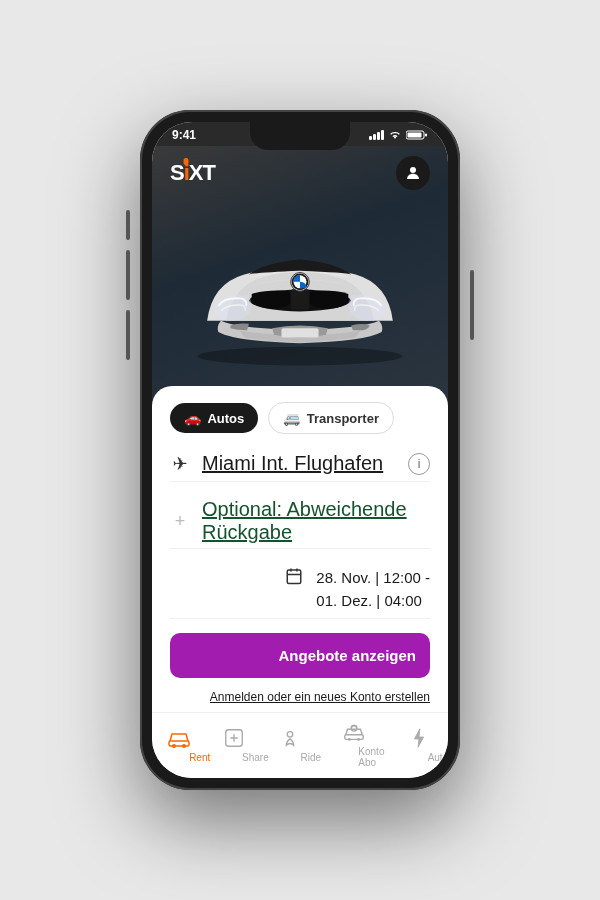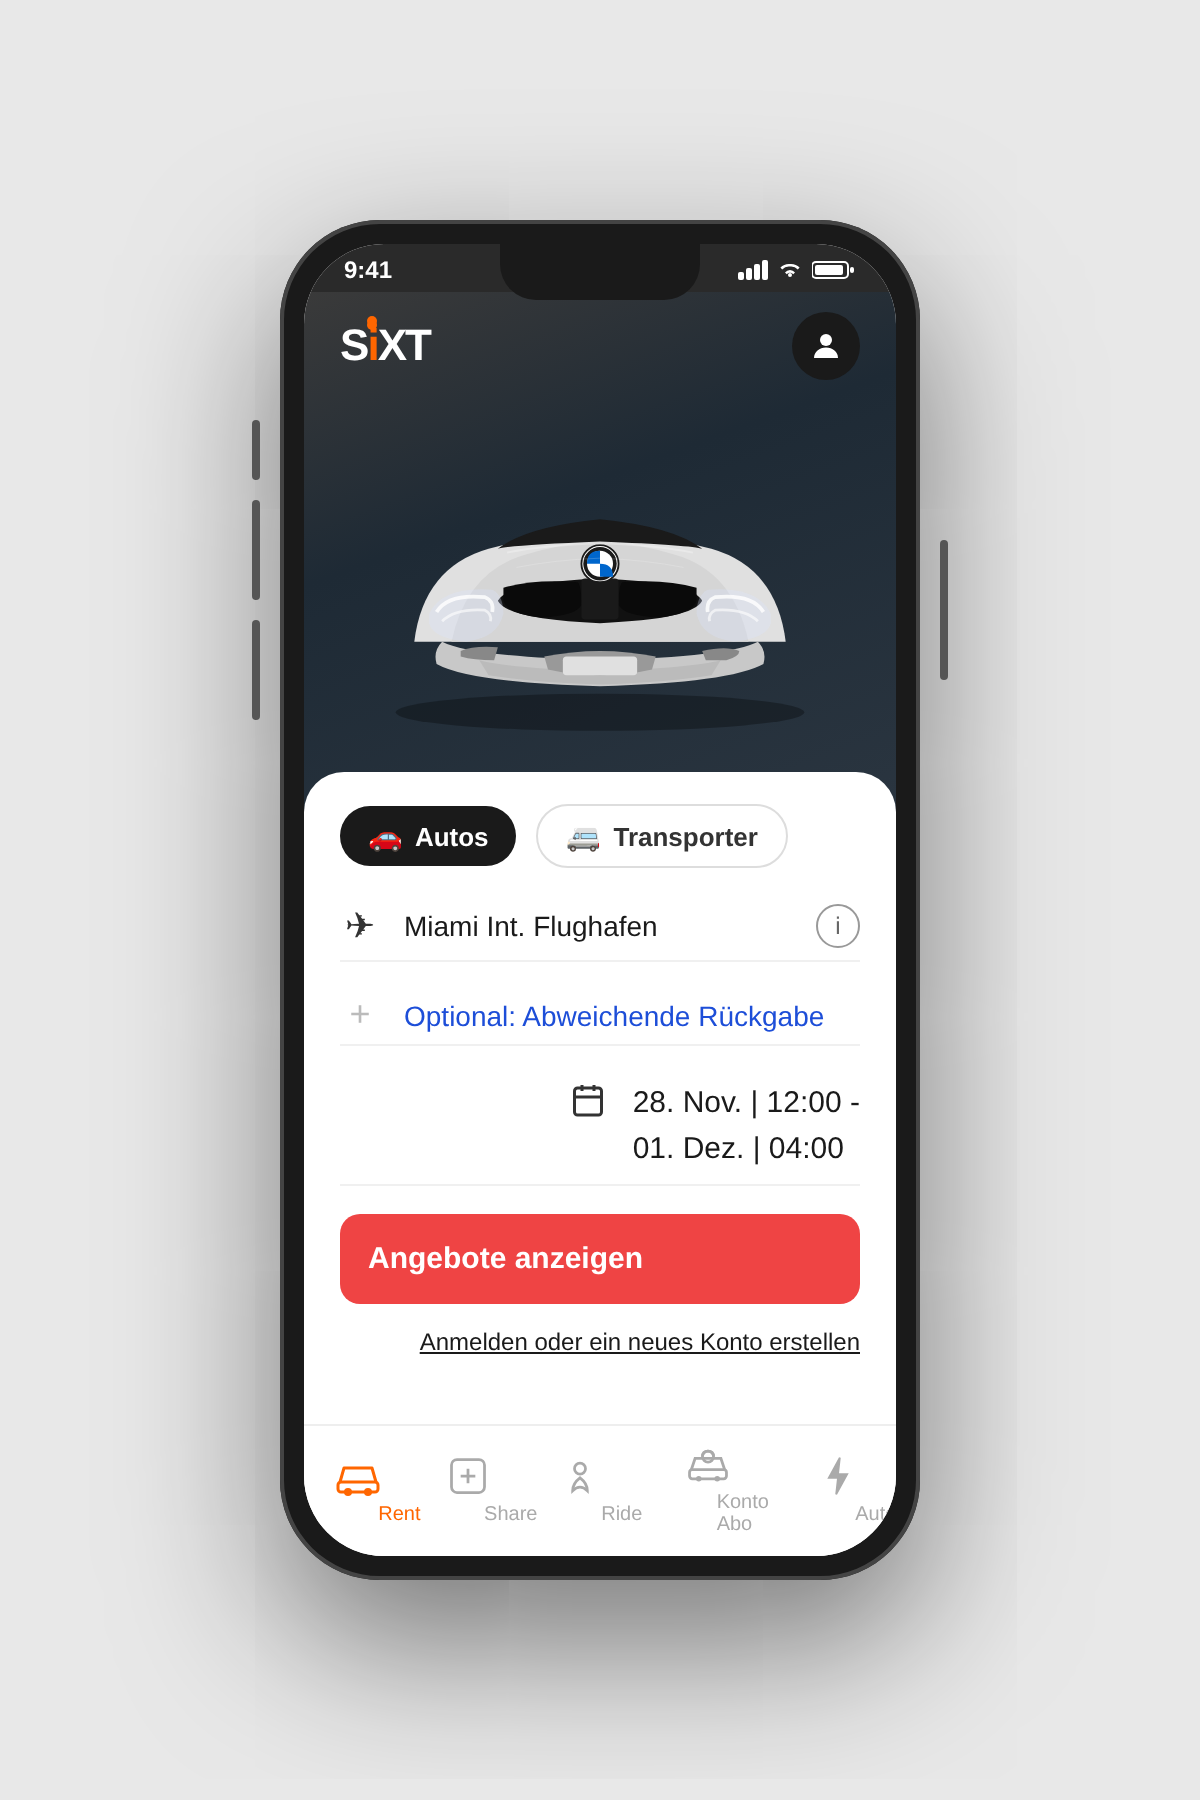--- a/index.html
+++ b/index.html
@@ -176,27 +176,28 @@
       font-size: 18px;
       color: #333;
       flex-shrink: 0;
       width: 20px;
       text-align: center;
     }
     .row-icon.muted {
       color: #bbb;
     }
     .location-text {
-      font-size: 14px;
+      font-size: 20px;
       color: #1a1a1a;
       font-weight: 400;
       flex: 1;
+      text-decoration: underline;
     }
     .location-text.placeholder {
-      color: #1d4ed8;
+      color: #14532d;
     }
     .info-icon {
       width: 22px;
       height: 22px;
       border: 1.5px solid #999;
       border-radius: 50%;
       display: flex;
       align-items: center;
       justify-content: center;
       font-size: 12px;
@@ -220,30 +221,30 @@
       border-bottom: 1px solid #f0f0f0;
       justify-content: flex-end;
     }
     .date-text {
       font-size: 15px;
       color: #1a1a1a;
       line-height: 1.5;
     }
     
     .cta-btn {
-      background: #ef4444;
+      background: #a21caf;
       color: #fff;
       border: none;
       border-radius: 10px;
       padding: 14px;
       font-size: 15px;
       font-weight: 700;
       cursor: pointer;
       width: 100%;
-      text-align: left;
+      text-align: right;
       margin-top: 2px;
     }
     
     .login-link {
       text-align: right;
       font-size: 12px;
       color: #1a1a1a;
       font-weight: 500;
       cursor: pointer;
       text-decoration: underline;

